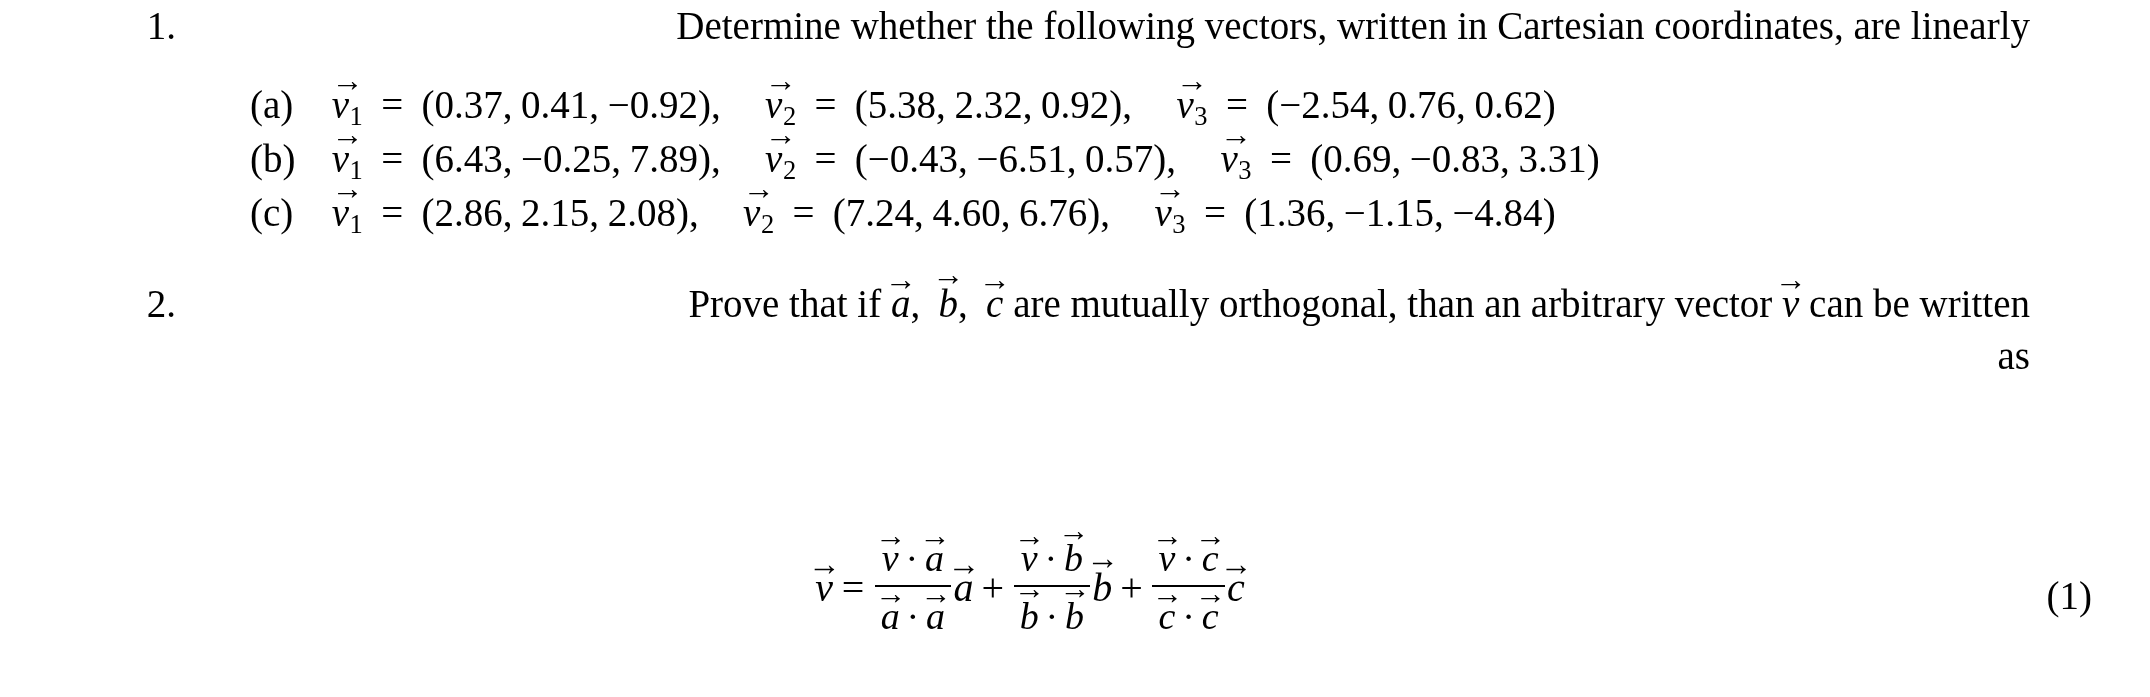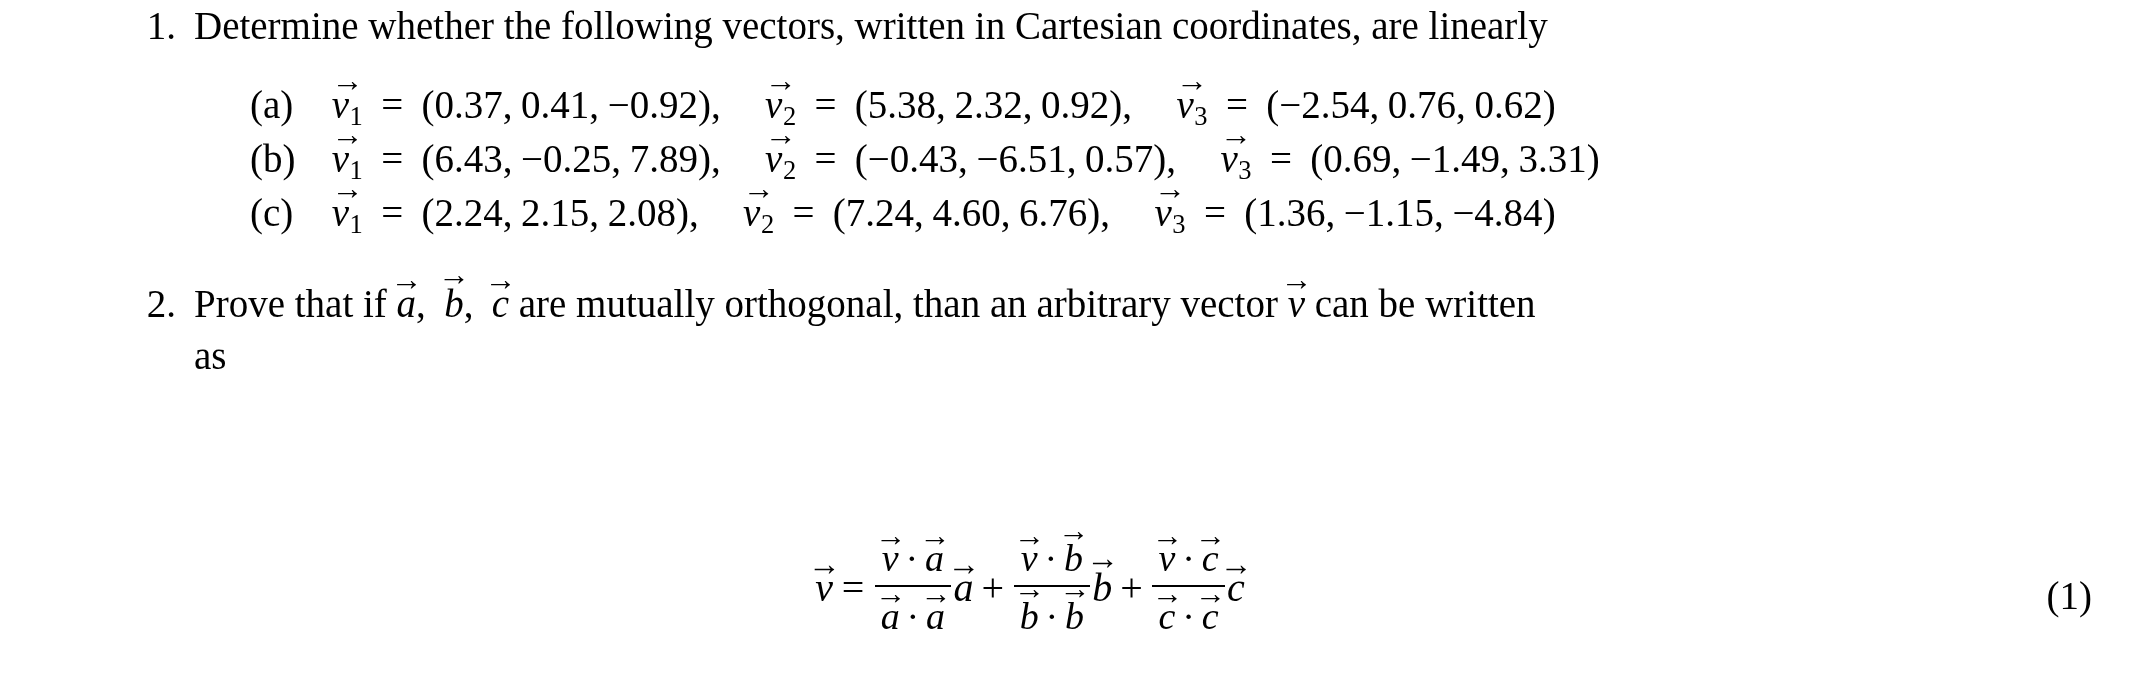--- a/index.html
+++ b/index.html
@@ -48,20 +48,21 @@
 
   .enum-body {
     margin-left: 64px;
     font-size: 39px;
     line-height: 52px;
     text-align: left;
   }
 
   .para-line {
     white-space: nowrap;
+    text-align: right;
   }
 
   
   .sub-list {
     margin-top: 26px;
     margin-left: 56px;
   }
 
   .sub-item {
     position: relative;
@@ -232,30 +233,30 @@
               <span class="vec"><span class="vec-arrow">→</span>v<span class="vec-sub">1</span></span>
               <span class="eq-sign">=</span>
               <span class="paren">(</span><span class="mn">6.43</span><span class="comma">,</span><span class="mn">−0.25</span><span class="comma">,</span><span class="mn">7.89</span><span class="paren">)</span><span class="comma">,</span>
               <span class="vec-gap"></span>
               <span class="vec"><span class="vec-arrow">→</span>v<span class="vec-sub">2</span></span>
               <span class="eq-sign">=</span>
               <span class="paren">(</span><span class="mn">−0.43</span><span class="comma">,</span><span class="mn">−6.51</span><span class="comma">,</span><span class="mn">0.57</span><span class="paren">)</span><span class="comma">,</span>
               <span class="vec-gap"></span>
               <span class="vec"><span class="vec-arrow">→</span>v<span class="vec-sub">3</span></span>
               <span class="eq-sign">=</span>
-              <span class="paren">(</span><span class="mn">0.69</span><span class="comma">,</span><span class="mn">−1.49</span><span class="comma">,</span><span class="mn">3.31</span><span class="paren">)</span>
+              <span class="paren">(</span><span class="mn">0.69</span><span class="comma">,</span><span class="mn">−0.83</span><span class="comma">,</span><span class="mn">3.31</span><span class="paren">)</span>
             </span>
           </div>
 
           <div class="sub-item">
             <span class="sub-marker">(c)</span>
             <span class="sub-content">
               <span class="vec"><span class="vec-arrow">→</span>v<span class="vec-sub">1</span></span>
               <span class="eq-sign">=</span>
-              <span class="paren">(</span><span class="mn">2.24</span><span class="comma">,</span><span class="mn">2.15</span><span class="comma">,</span><span class="mn">2.08</span><span class="paren">)</span><span class="comma">,</span>
+              <span class="paren">(</span><span class="mn">2.86</span><span class="comma">,</span><span class="mn">2.15</span><span class="comma">,</span><span class="mn">2.08</span><span class="paren">)</span><span class="comma">,</span>
               <span class="vec-gap"></span>
               <span class="vec"><span class="vec-arrow">→</span>v<span class="vec-sub">2</span></span>
               <span class="eq-sign">=</span>
               <span class="paren">(</span><span class="mn">7.24</span><span class="comma">,</span><span class="mn">4.60</span><span class="comma">,</span><span class="mn">6.76</span><span class="paren">)</span><span class="comma">,</span>
               <span class="vec-gap"></span>
               <span class="vec"><span class="vec-arrow">→</span>v<span class="vec-sub">3</span></span>
               <span class="eq-sign">=</span>
               <span class="paren">(</span><span class="mn">1.36</span><span class="comma">,</span><span class="mn">−1.15</span><span class="comma">,</span><span class="mn">−4.84</span><span class="paren">)</span>
             </span>
           </div>

